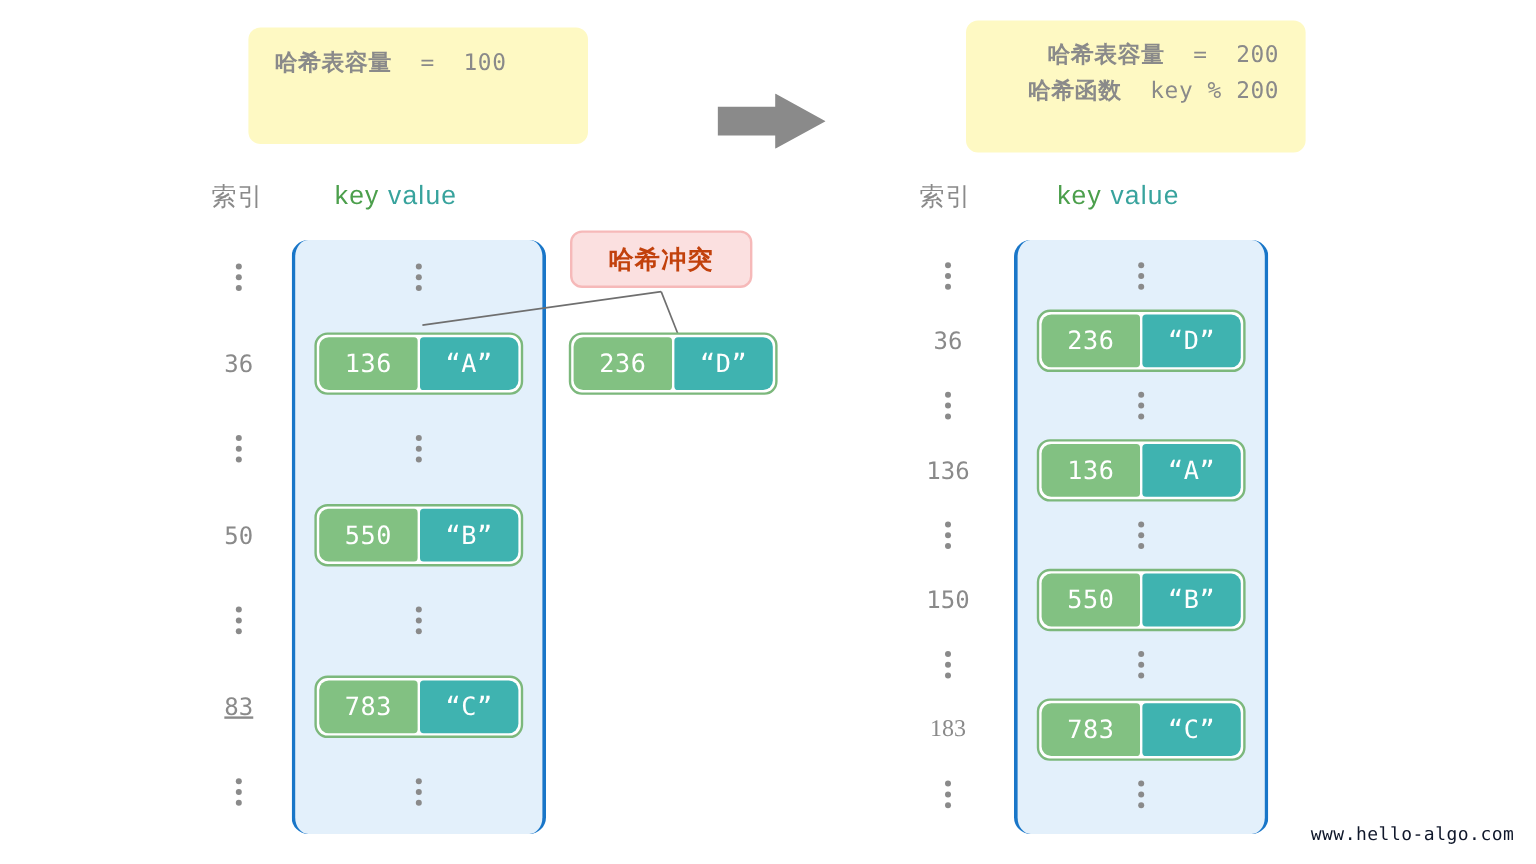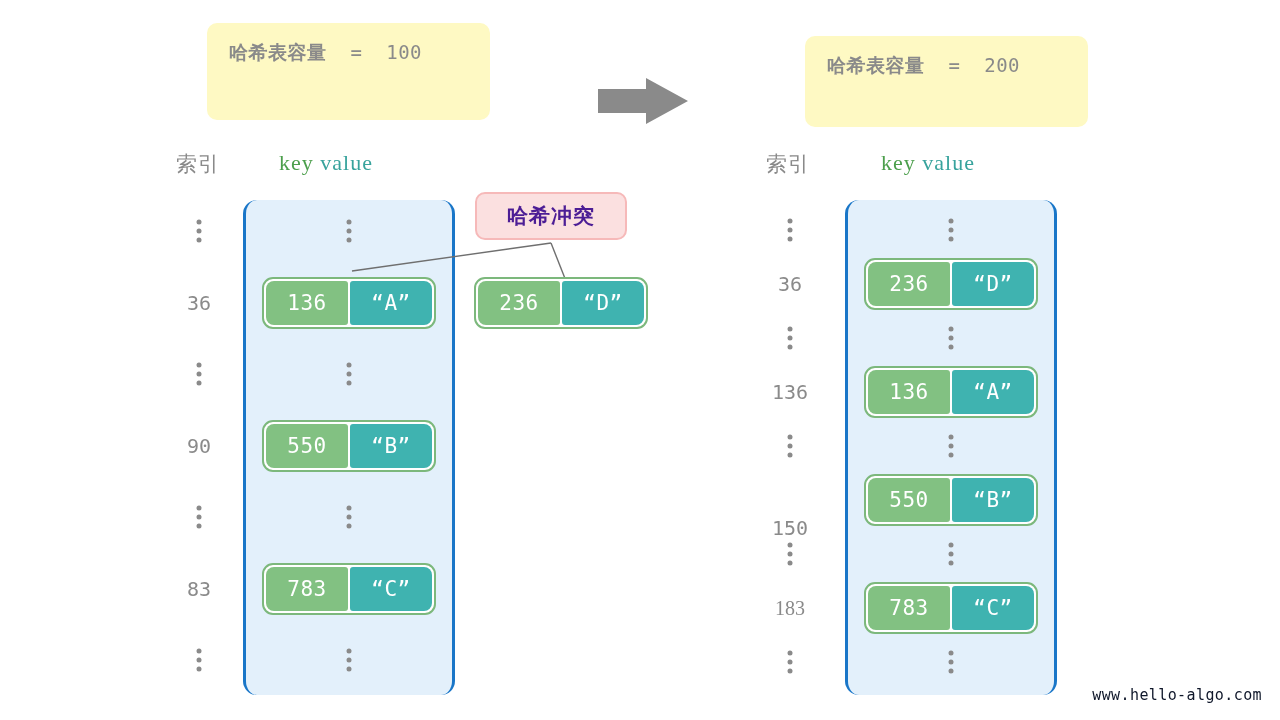--- a/index.html
+++ b/index.html
@@ -32,21 +32,21 @@
     letter-spacing: 0.5px;
     line-height: 30px;
     white-space: pre;
   }
   .info-line .mono-val {
     font-family: "DejaVu Sans Mono", "Liberation Mono", monospace;
     font-weight: normal;
   }
 
   #info-left  { left: 207px; top: 23px; width: 283px; height: 97px; }
-  #info-right { left: 805px; top: 36px; width: 283px; height: 91px; }
+  #info-right { left: 805px; top: 17px; width: 283px; height: 110px; text-align: right; }
 
   
   #center-title {
     position: absolute;
     left: 520px; top: 30px;
     width: 244px;
     text-align: center;
     font-size: 20px;
     font-weight: bold;
     color: #2b2b2b;
@@ -63,21 +63,21 @@
   .col-head-index {
     position: absolute;
     font-size: 21px;
     color: #8a8a8a;
     font-weight: 500;
     letter-spacing: 1px;
     white-space: nowrap;
   }
   .col-head-kv {
     position: absolute;
-    font-family: Liberation Serif, serif;
+    font-family: Liberation Sans, sans-serif;
     font-size: 22px;
     letter-spacing: 1px;
     white-space: nowrap;
   }
   .kv-key   { color: #4c9f4c; }
   .kv-value { color: #38a39d; }
 
   
   .bucket-box {
     position: absolute;
@@ -150,21 +150,21 @@
     left: 475px; top: 192px;
     width: 152px; height: 48px;
     background: #fbe0e0;
     border: 2px solid #f6b9b9;
     border-radius: 10px;
     display: flex;
     align-items: center;
     justify-content: center;
     font-size: 21px;
     font-weight: bold;
-    color: #4c1d95;
+    color: #c2410c;
     letter-spacing: 1px;
     box-sizing: border-box;
   }
   #leader-lines {
     position: absolute;
     left: 0; top: 0;
     width: 1280px; height: 720px;
     pointer-events: none;
   }
 
@@ -189,20 +189,21 @@
   </div>
 
   <div id="arrow-wrap">
     <svg width="90" height="46" viewBox="0 0 90 46">
       <polygon points="0,11 48,11 48,0 90,23 48,46 48,35 0,35" fill="#8a8a8a"></polygon>
     </svg>
   </div>
 
   <div class="info-box" id="info-right">
     <div class="info-line"><span>哈希表容量</span>&nbsp; <span class="mono-val">=</span>&nbsp; <span class="mono-val">200</span></div>
+    <div class="info-line"><span>哈希函数</span>&nbsp; <span class="mono-val">key % 200</span></div>
   </div>
 
   <div class="col-head-index" style="left:176px; top:150px;">索引</div>
   <div class="col-head-kv" style="left:279px; top:150px;"><span class="kv-key">key</span><span style="color:transparent;">&nbsp;</span><span class="kv-value">value</span></div>
 
   <div class="bucket-box" id="left-bucket" style="left:243px; top:200px; width:212px; height:495px;"></div>
   <div id="left-rows">
       <div class="dots" style="left: 199px; top: 231px;">
         <i></i>
         <i></i>
@@ -221,36 +222,36 @@
       <div class="dots" style="left: 199px; top: 374px;">
         <i></i>
         <i></i>
         <i></i>
       </div>
       <div class="dots" style="left: 349px; top: 374px;">
         <i></i>
         <i></i>
         <i></i>
       </div>
-      <div class="idx-label" style="left: 199px; top: 445.5px;">90</div>
+      <div class="idx-label" style="left: 199px; top: 445.5px;">50</div>
       <div class="pair" style="left: 349px; top: 445.5px; width: 174px; height: 52px;">
         <div class="cell cell-key" style="width: 84px;">550</div>
         <div class="cell cell-val" style="width: 84px;">“B”</div>
       </div>
       <div class="dots" style="left: 199px; top: 517px;">
         <i></i>
         <i></i>
         <i></i>
       </div>
       <div class="dots" style="left: 349px; top: 517px;">
         <i></i>
         <i></i>
         <i></i>
       </div>
-      <div class="idx-label" style="left: 199px; top: 588.5px;">83</div>
+      <div class="idx-label" style="left: 199px; top: 588.5px; text-decoration: underline;">83</div>
       <div class="pair" style="left: 349px; top: 588.5px; width: 174px; height: 52px;">
         <div class="cell cell-key" style="width: 84px;">783</div>
         <div class="cell cell-val" style="width: 84px;">“C”</div>
       </div>
       <div class="dots" style="left: 199px; top: 660px;">
         <i></i>
         <i></i>
         <i></i>
       </div>
       <div class="dots" style="left: 349px; top: 660px;">
@@ -310,21 +311,21 @@
       <div class="dots" style="left: 790px; top: 446px;">
         <i></i>
         <i></i>
         <i></i>
       </div>
       <div class="dots" style="left: 951px; top: 446px;">
         <i></i>
         <i></i>
         <i></i>
       </div>
-      <div class="idx-label" style="left: 790px; top: 528px;">150</div>
+      <div class="idx-label" style="left: 790px; top: 500px;">150</div>
       <div class="pair" style="left: 951px; top: 500px; width: 174px; height: 52px;">
         <div class="cell cell-key" style="width: 84px;">550</div>
         <div class="cell cell-val" style="width: 84px;">“B”</div>
       </div>
       <div class="dots" style="left: 790px; top: 554px;">
         <i></i>
         <i></i>
         <i></i>
       </div>
       <div class="dots" style="left: 951px; top: 554px;">

